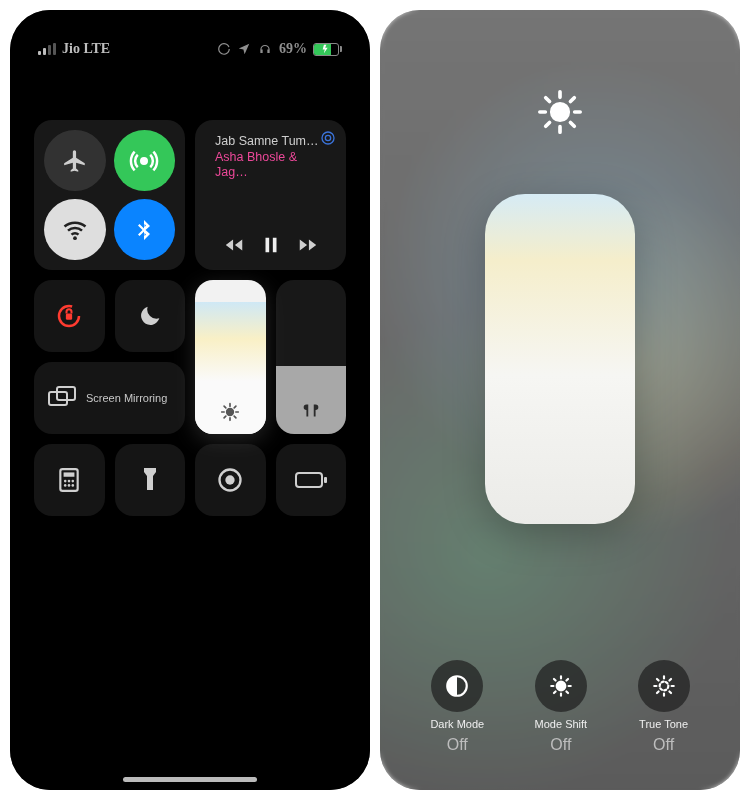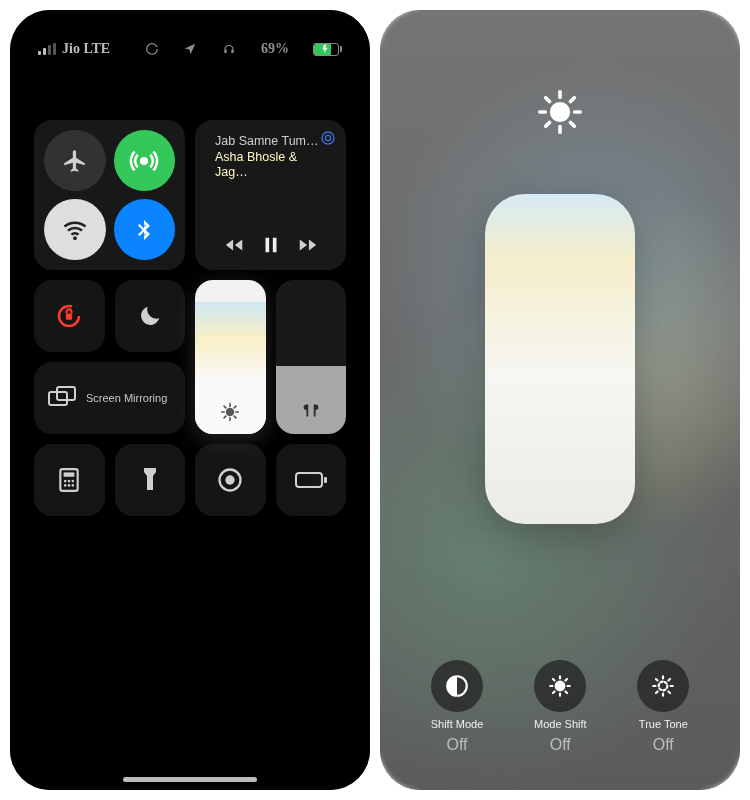--- a/index.html
+++ b/index.html
@@ -29,21 +29,21 @@
   .statusbar {
     position: absolute; top: 0; left: 0; right: 0;
     height: 44px;
     display: flex; align-items: center; justify-content: space-between;
     padding: 34px 28px 0 28px;
     font-size: 14px; font-weight: 600;
     color: #bdbdbd;
     font-family: Liberation Serif, serif;
   }
   .status-left { display: flex; align-items: center; gap: 6px; }
-  .status-right { display: flex; align-items: center; gap: 24px; }
+  .status-right { display: flex; align-items: center; gap: 6px; }
   .bars { display:inline-flex; align-items:flex-end; gap:2px; height:12px;}
   .bars span { width:3px; background:#bdbdbd; border-radius:1px;}
   .bars span:nth-child(1){height:4px;}
   .bars span:nth-child(2){height:7px;}
   .bars span:nth-child(3){height:10px; background:#555;}
   .bars span:nth-child(4){height:12px; background:#555;}
   .battery { display:inline-flex; align-items:center; position: relative;}
   .battery-body { width:26px; height:13px; border:1px solid #888; border-radius:3px; position:relative; overflow:hidden;}
   .battery-fill { position:absolute; top:0; bottom:0; left:0; width:69%; background:#34c759;}
   .battery-tip { width:2px; height:6px; background:#888; border-radius:0 1px 1px 0; margin-left:1px;}
@@ -64,21 +64,21 @@
   }
   .tile-dark { background: rgba(60,60,60,0.35); }
   .conn-tile { grid-column:1 / span 2; grid-row:1; display:grid; grid-template-columns:1fr 1fr; grid-template-rows:1fr 1fr; padding:10px; gap:8px;}
   .media-tile { grid-column:3 / span 2; grid-row:1; padding:14px 20px; display:flex; flex-direction:column;}
   .circle-btn { border-radius:50%; display:flex; align-items:center; justify-content:center; }
   .ct-airplane { background:rgba(90,90,90,0.4);}
   .ct-cellular { background:#34c759;}
   .ct-wifi { background:#dedede;}
   .ct-bt { background:#0a84ff;}
   .media-text { font-size:12.5px; line-height:1.25; color:#cfcfcf;}
-  .media-text .line2 { color:#fef9c3;}
+  .media-text .line2 { color:#ec4899;}
   .media-ctrls { margin-top:auto; display:flex; justify-content:space-around; align-items:center; padding-top:10px;}
   .lock-tile { grid-column:1; grid-row:2; display:flex; align-items:center; justify-content:center;}
   .dnd-tile { grid-column:2; grid-row:2; display:flex; align-items:center; justify-content:center;}
   .brightness-slider {
     grid-column:3; grid-row:2 / span 2;
     background:#f2f2f2; border-radius:18px; position:relative; overflow:hidden;
     box-shadow: 0 6px 22px rgba(255,255,255,0.15);
   }
   .brightness-fill { position:absolute; left:0; right:0; bottom:0; top:14%;
     background: linear-gradient(180deg, #cfe8f5 0%, #f9f0c6 28%, #fafafa 60%);
@@ -310,21 +310,21 @@
     <div class="big-slider"></div>
 
     <div class="b-bottom">
       <div class="b-item">
         <div class="b-circle">
           <svg width="26" height="26" viewBox="0 0 24 24">
               <circle cx="12" cy="12" r="9" fill="none" stroke="#fff" stroke-width="2"></circle>
               <path fill="#fff" d="M12 3a9 9 0 0 0 0 18V3z"></path>
             </svg>
         </div>
-        <span>Shift Mode</span>
+        <span>Dark Mode</span>
         <span class="sub">Off</span>
       </div>
       <div class="b-item">
         <div class="b-circle">
           <svg width="26" height="26" viewBox="0 0 24 24">
               <g stroke="#fff" stroke-width="2" stroke-linecap="round">
                 <circle cx="12" cy="12" r="4" fill="#fff"></circle>
                 <path d="M12 3v2M12 19v2M3 12h2M19 12h2M5.5 5.5l1.5 1.5M17 17l1.5 1.5M5.5 18.5L7 17M17 7l1.5-1.5"></path>
               </g>
             </svg>

